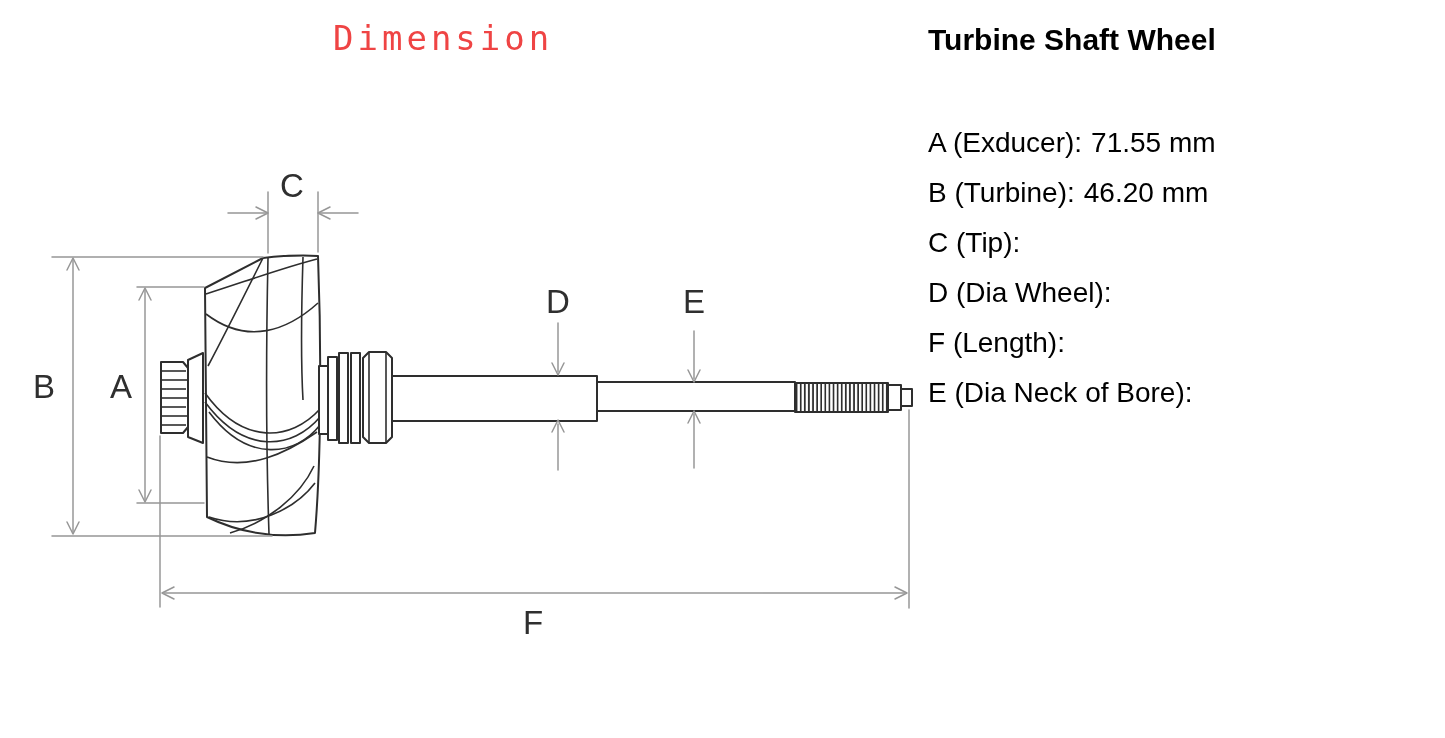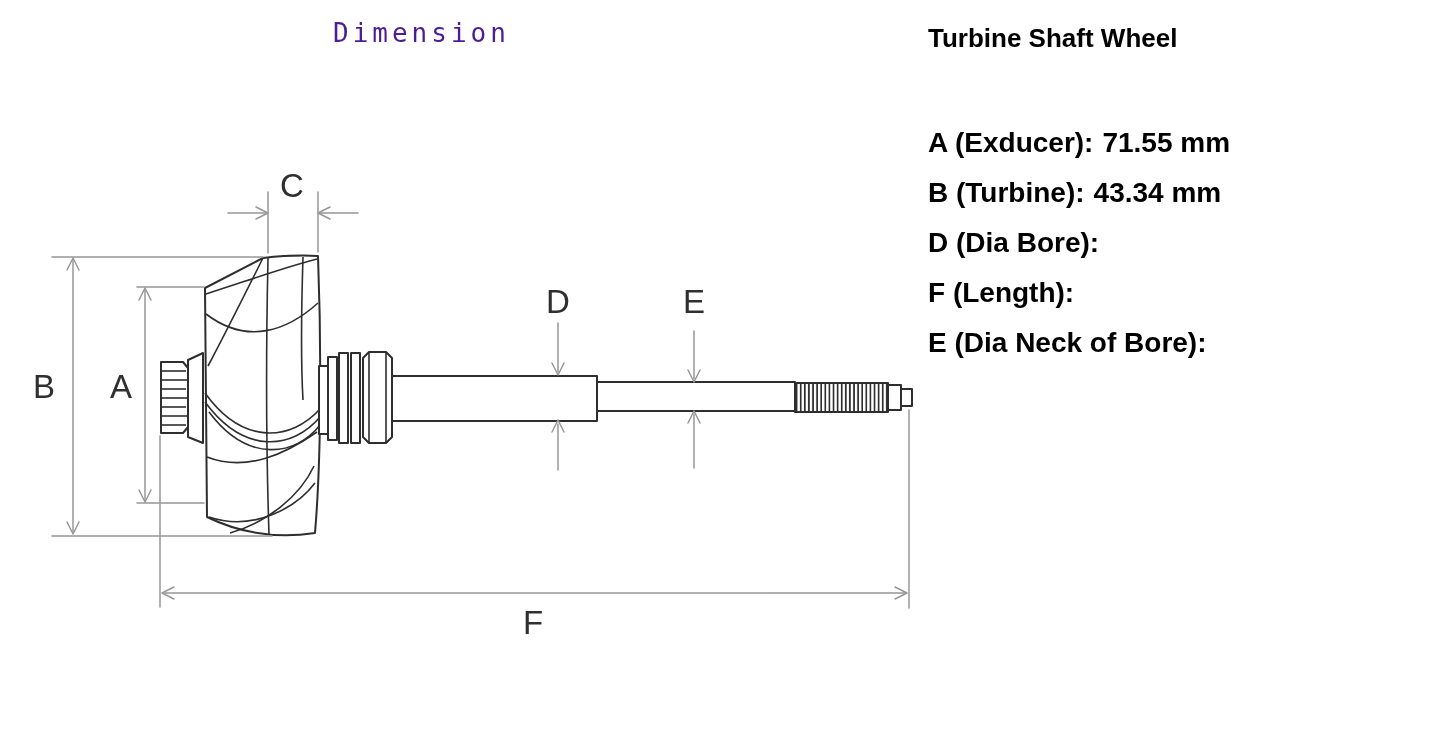--- a/index.html
+++ b/index.html
@@ -12,34 +12,34 @@
   *{margin:0;padding:0;box-sizing:border-box;}
   html,body{width:1445px;height:738px;background:var(--bg);overflow:hidden;}
   body{font-family:"Liberation Sans", sans-serif;position:relative;}
 
   .stage{position:absolute;left:0;top:0;width:1445px;height:738px;}
 
   
   .drawing-title{
     position:absolute;left:333px;top:18px;
     font-family:"DejaVu Sans Mono", monospace;
-    font-size:26px;font-weight:400;color:#4c1d95;
+    font-size:34px;font-weight:400;color:#ef4444;
     letter-spacing:4px;white-space:pre;
   }
 
   
   .spec-panel{position:absolute;left:928px;top:0;width:500px;}
   .spec-title{
     position:absolute;left:0;top:23px;
-    font-size:26px;font-weight:700;color:var(--text);white-space:nowrap;
+    font-size:30px;font-weight:700;color:var(--text);white-space:nowrap;
   }
   .spec-list{position:absolute;left:0;top:118px;width:500px;}
   .spec-row{
     height:50px;line-height:50px;
-    font-size:28px;font-weight:700;color:var(--text);white-space:nowrap;
+    font-size:28px;font-weight:400;color:var(--text);white-space:nowrap;
   }
   .spec-row .v{margin-left:9px;}
 
   
   svg{position:absolute;left:0;top:0;}
   .ol{stroke:var(--outline,#2e2e2e);stroke-width:2;fill:none;stroke-linejoin:round;stroke-linecap:round;}
   .olf{stroke:var(--outline,#2e2e2e);stroke-width:2;fill:#ffffff;stroke-linejoin:round;}
   .olt{stroke:var(--outline,#2e2e2e);stroke-width:1.6;fill:none;}
   .dim{stroke:var(--dim,#979797);stroke-width:1.5;fill:none;stroke-linejoin:round;stroke-linecap:round;}
   .dimlabel{
@@ -169,20 +169,21 @@
     <text class="dimlabel" x="292" y="197">C</text>
     <text class="dimlabel" x="558" y="313">D</text>
     <text class="dimlabel" x="694" y="313">E</text>
     <text class="dimlabel" x="533" y="634">F</text>
   </svg>
 
   <div class="spec-panel">
     <div class="spec-title">Turbine Shaft Wheel</div>
     <div class="spec-list">
       <div class="spec-row"><span>A (Exducer):</span><span class="v">71.55 mm</span></div>
-      <div class="spec-row"><span>B (Turbine):</span><span class="v">43.34 mm</span></div>
-      <div class="spec-row"><span>D (Dia Bore):</span><span class="v"></span></div>
+      <div class="spec-row"><span>B (Turbine):</span><span class="v">46.20 mm</span></div>
+      <div class="spec-row"><span>C (Tip):</span><span class="v"></span></div>
+      <div class="spec-row"><span>D (Dia Wheel):</span><span class="v"></span></div>
       <div class="spec-row"><span>F (Length):</span><span class="v"></span></div>
       <div class="spec-row"><span>E (Dia Neck of Bore):</span><span class="v"></span></div>
     </div>
   </div>
 
 </div>
 
 </body></html>

